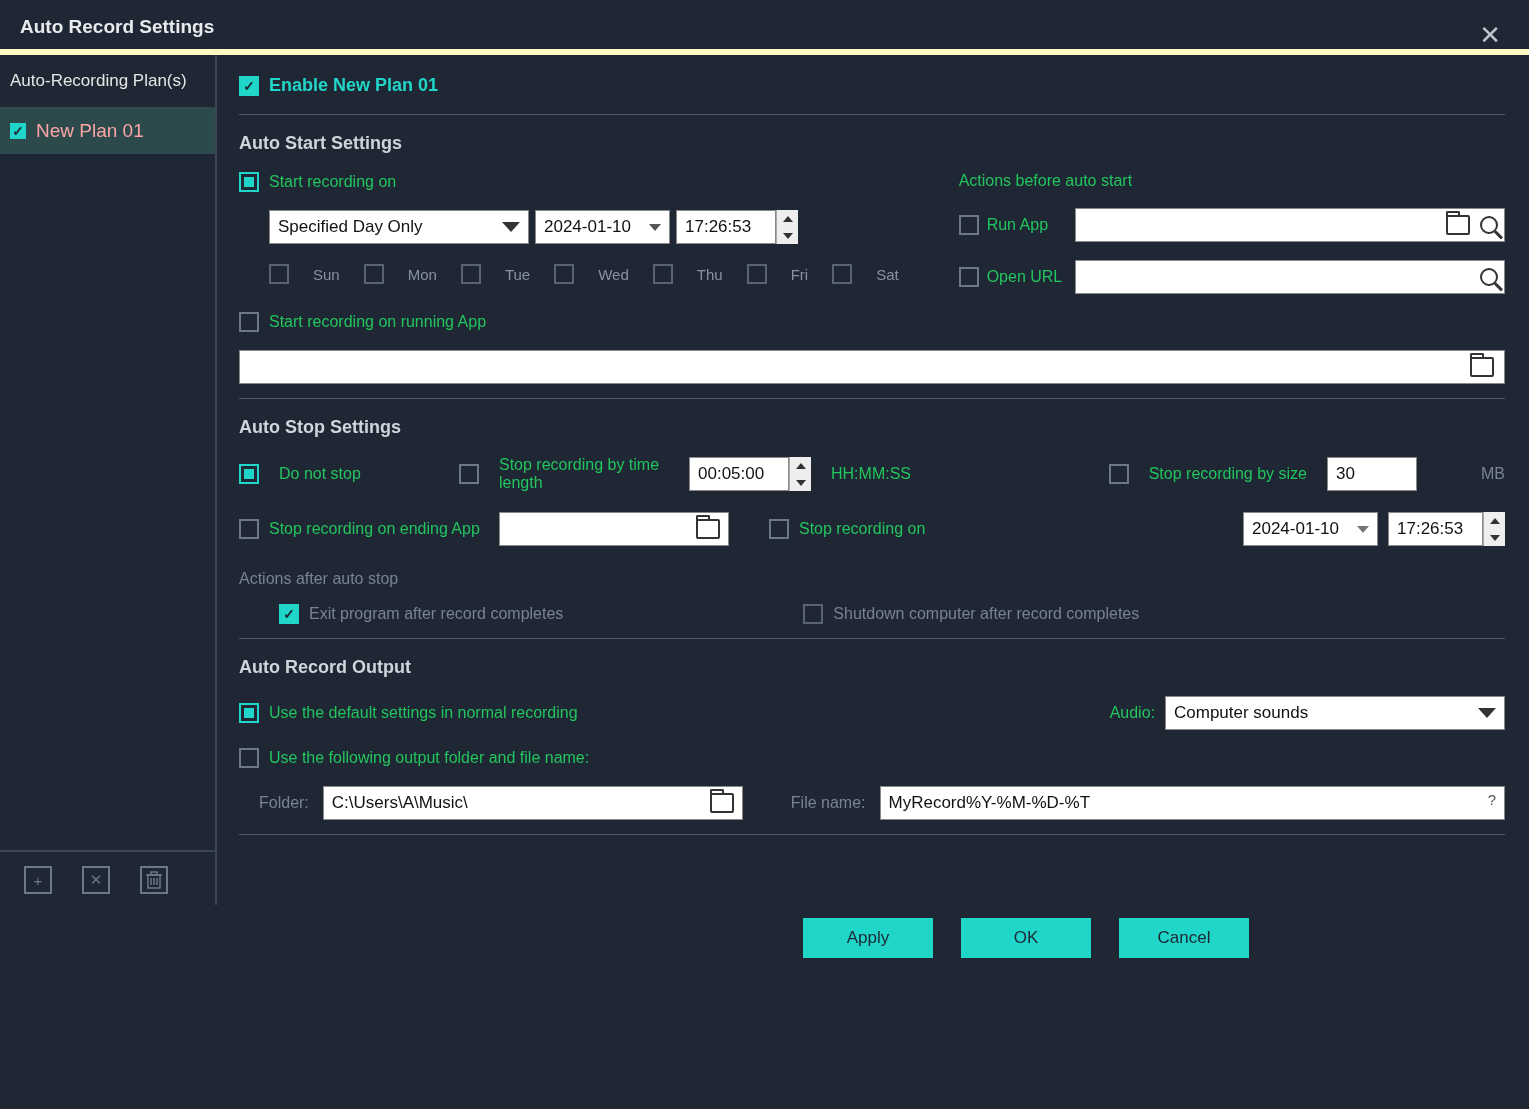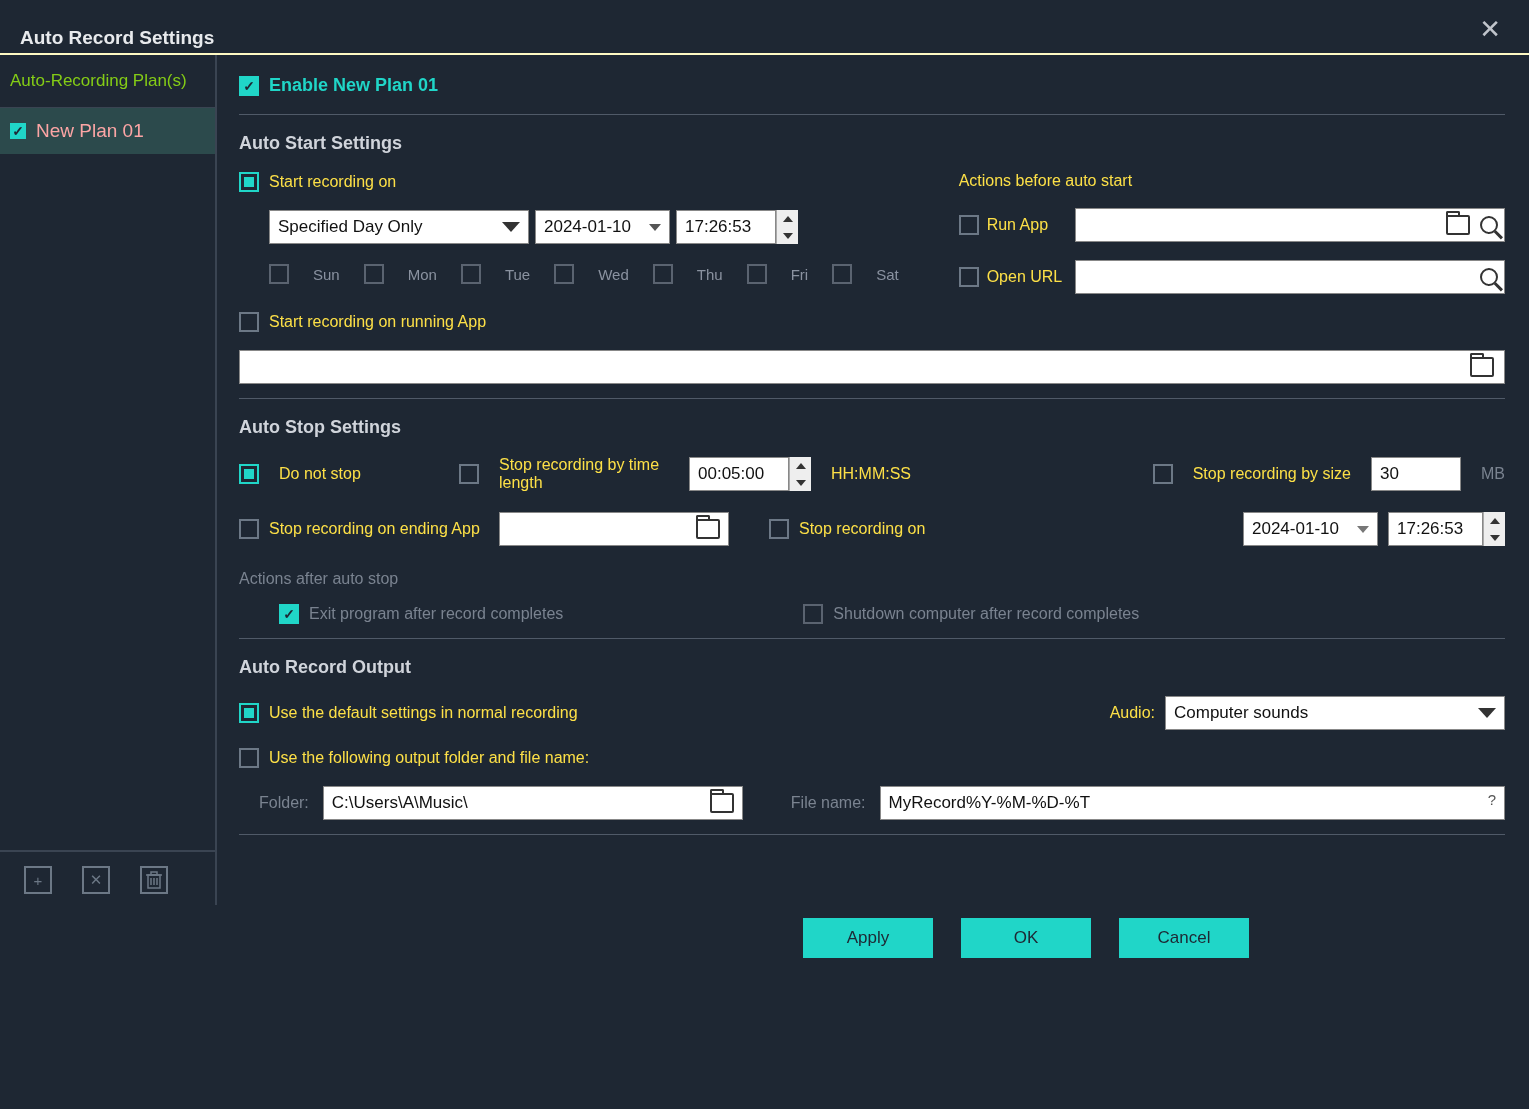--- a/index.html
+++ b/index.html
@@ -8,24 +8,24 @@
   color: #c0c4cb;
   font-family: Arial, sans-serif;
   font-size: 15px;
   width: 1529px;
   height: 1109px;
   overflow: hidden;
 }
 .titlebar {
   height: 55px;
   display: flex;
-  align-items: flex-end;
+  align-items: flex-start;
   justify-content: space-between;
-  padding: 4px 20px;
-  border-bottom: 2px solid #fef9c3;
+  padding: 16px 20px;
+  border-bottom: 6px solid #fef9c3;
 }
 .titlebar .title {
   color: #e8eaed;
   font-size: 19px;
   font-weight: bold;
 }
 .close-x {
   color: #c0c4cb;
   font-size: 26px;
   cursor: pointer;
@@ -36,21 +36,21 @@
   height: 795px;
 }
 .sidebar {
   width: 217px;
   border-right: 2px solid #3a4452;
   display: flex;
   flex-direction: column;
 }
 .sidebar-header {
   padding: 16px 10px;
-  color: #84cc16;
+  color: #e5e5e5;
   font-size: 17px;
   border-bottom: 1px solid #3a4452;
 }
 .sidebar-item {
   padding: 12px 10px;
   display: flex;
   align-items: center;
   gap: 10px;
   cursor: pointer;
 }
@@ -117,21 +117,21 @@
 }
 .cbx.square-teal::after {
   content: '';
   width: 10px;
   height: 10px;
   background: #20d6c8;
 }
 .label-teal { color: #20d6c8; font-weight: bold; font-size: 18px; }
 .section-hr { border: none; border-top: 1px solid #505a68; margin: 6px 0 18px; }
 .section-title { color: #d0d4db; font-size: 18px; font-weight: bold; margin-bottom: 18px; }
-.subhead { color: #fde047; font-size: 16px; }
+.subhead { color: #22c55e; font-size: 16px; }
 .subhead.muted { color: #7a8390; }
 .selectbox, .textbox, .datebox, .timebox, .numbox {
   background: #fff;
   color: #111;
   height: 34px;
   border: 1px solid #888;
   padding: 2px 8px;
   font-size: 17px;
 }
 .selectbox { display: flex; align-items: center; justify-content: space-between; }
@@ -320,21 +320,21 @@
               <span class="tri-dn"></span>
             </div>
         </div>
       </div>
       <span class="subhead">HH:MM:SS</span>
 
       <span style="flex:1;"></span>
       <span class="cbx"></span>
       <span class="subhead">Stop recording by size</span>
       <input class="numbox" style="width: 90px;" value="30">
-      <span class="subhead" style="color:#7a8390;">MB</span>
+      <span class="subhead" style="color:#7a8390;margin-left:44px;">MB</span>
     </div>
 
     <div style="display:flex;align-items:center;gap:10px;margin-bottom:24px;">
       <span class="cbx"></span>
       <span class="subhead" style="width:220px;">Stop recording on ending App</span>
       <div class="textbox" style="width:230px;display:flex;justify-content:flex-end;align-items:center;padding-right:8px;">
         <span class="folder-icon"></span>
       </div>
       <span style="width:20px;"></span>
       <span class="cbx"></span>

